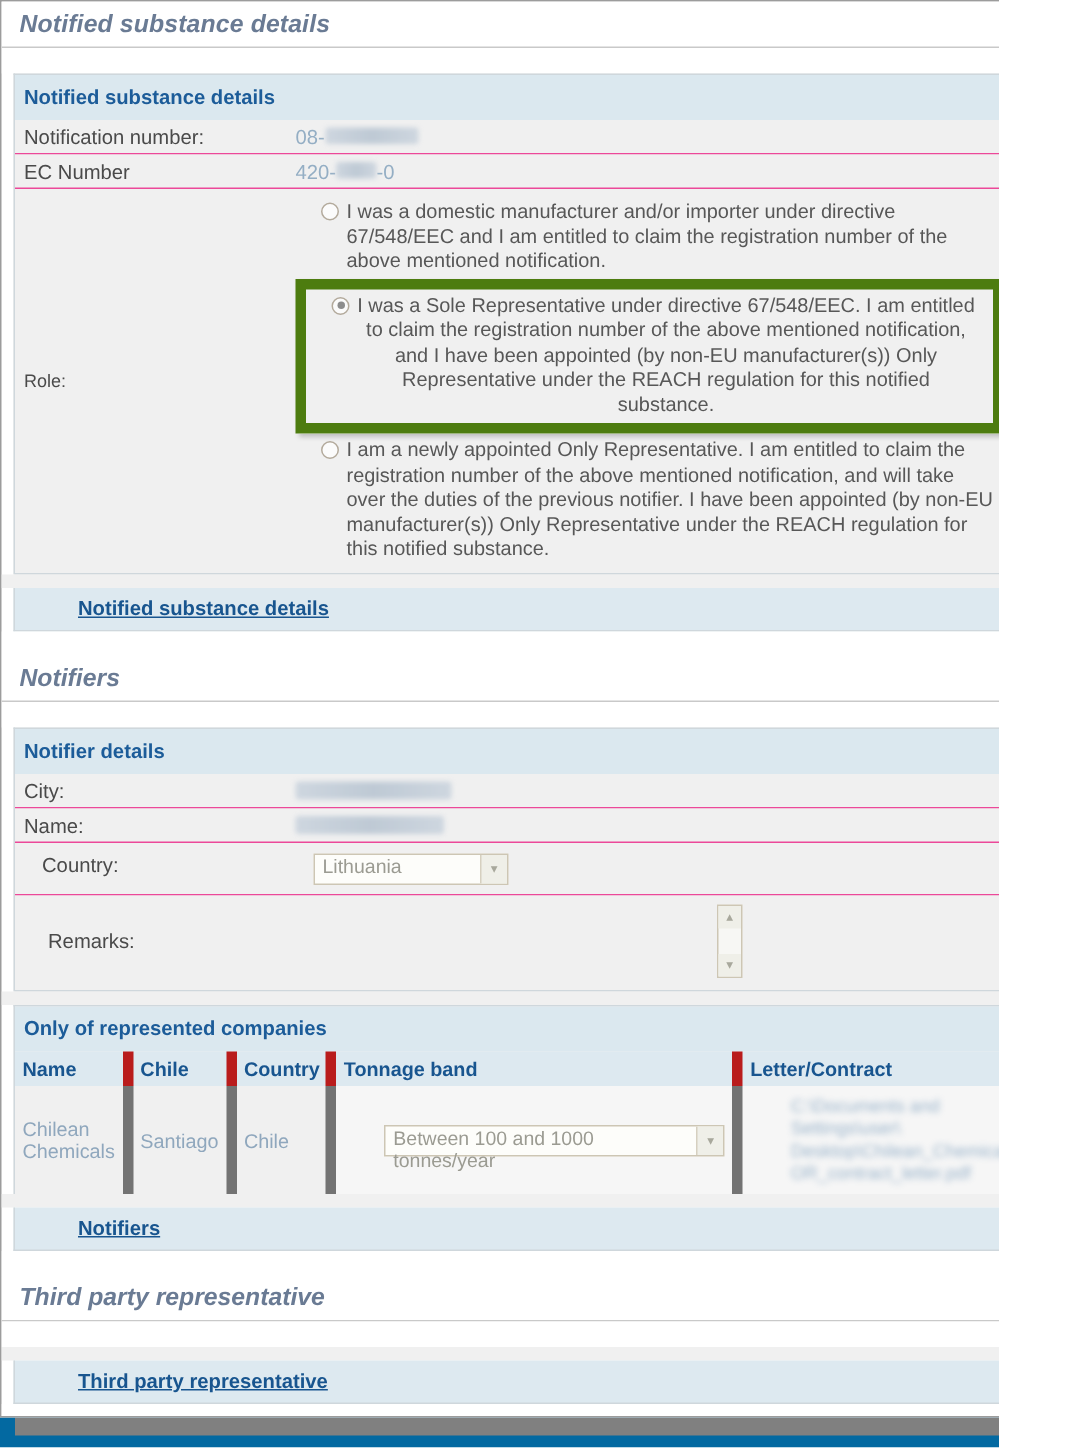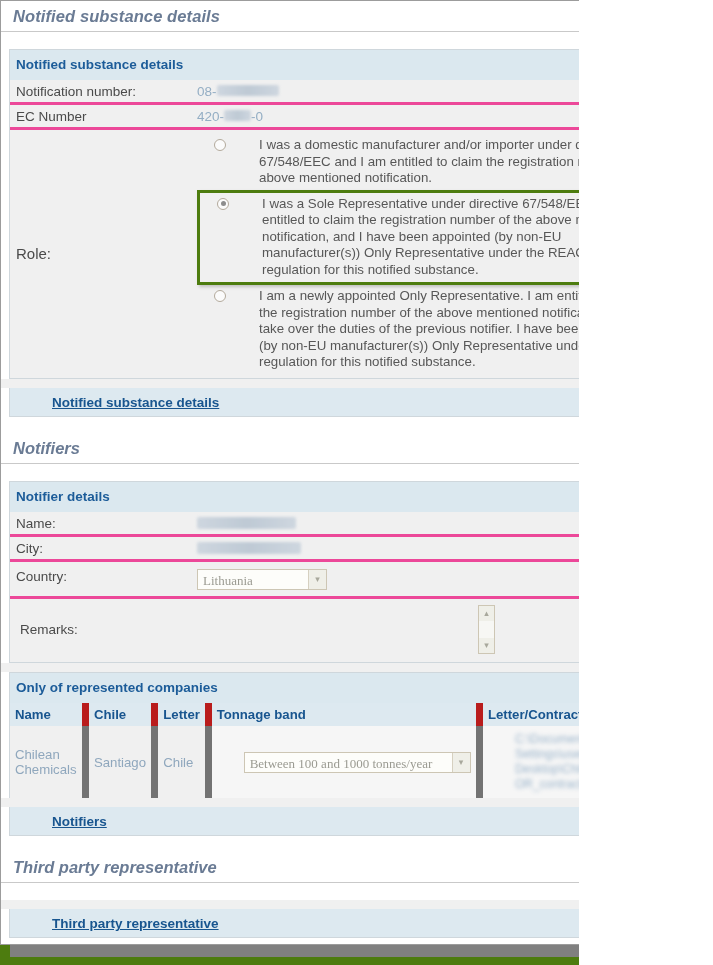--- a/index.html
+++ b/index.html
@@ -3,24 +3,24 @@
 <meta charset="utf-8">
 <style>
   html, body {
     margin: 0;
     padding: 0;
     background: #ffffff;
     font-family: "Liberation Sans", sans-serif;
   }
   #screen {
     position: relative;
-    width: 579px;
+    width: 666px;
     height: 965px;
     overflow: hidden;
-    background: #4d7c0f;
+    background: #0369a1;
   }
   
   .window {
     position: absolute;
     left: 0;
     top: 0;
     width: 691px;
     height: 945px;
     background: #ffffff;
     border: 1px solid #9c9c9c;
@@ -88,21 +88,21 @@
     color: #1c5c99;
     font-weight: bold;
     font-size: 13.5px;
     padding: 6px 10px 6px 6px;
     line-height: 1.35;
   }
 
   .row {
     display: flex;
     background: #f0f0f0;
-    border-bottom: 3px solid #ec4899;
+    border-bottom: 1px solid #ec4899;
     font-size: 13.5px;
     color: #3b3b3b;
   }
   .row:last-child { border-bottom: none; }
   .row .label {
     width: 187px;
     flex: 0 0 187px;
     padding: 4px 0 3px 6px;
     box-sizing: border-box;
     color: #4a4a4a;
@@ -128,45 +128,45 @@
   .role-row {
     display: flex;
     background: #f0f0f0;
     align-items: center;
   }
   .role-row .label {
     width: 187px;
     flex: 0 0 187px;
     padding-left: 6px;
     box-sizing: border-box;
-    font-size: 15px;
+    font-size: 12px;
     color: #4a4a4a;
   }
   .role-options {
     flex: 1;
     padding: 4px 0 4px 0;
   }
   .role-opt {
     display: flex;
     align-items: flex-start;
     font-size: 13.3px;
     color: #575757;
     line-height: 16.5px;
     padding: 3px 12px 3px 0;
-    gap: 28px;
   }
   .role-opt .text {
     padding-left: 5px;
     max-width: 432px;
   }
   .role-opt.highlight {
-    border: 3px solid #4d7c0f;
+    border: 7px solid #4d7c0f;
     box-shadow: 2px 2px 3px rgba(120,120,120,.4);
     padding: 3px 12px 4px 0;
     margin-right: 12px;
+    text-align: center;
   }
   .radio {
     width: 12px;
     height: 12px;
     flex: 0 0 12px;
     border-radius: 50%;
     border: 1px solid #b3aa9c;
     background: #fbfbfb;
     margin-top: 2px;
     margin-left: 17px;
@@ -207,29 +207,29 @@
     font-weight: bold;
     font-size: 16.5px;
     color: #6a7b94;
     padding: 5px 0 5px 12px;
     border-bottom: 1px solid #c9c9c9;
     background: #ffffff;
   }
 
   
   select.fake, .fakeselect {
-    font-family: Liberation Serif, serif;
+    font-family: Liberation Sans, sans-serif;
     font-size: 13px;
     color: #9b9b92;
     background: #fdfdfa;
     border: 1px solid #cdc6b4;
     height: 21px;
     box-sizing: border-box;
     display: inline-flex;
-    align-items: flex-end;
+    align-items: flex-start;
     padding: 0 0 0 5px;
   }
   .fakeselect .arrow {
     width: 17px;
     height: 19px;
     margin-left: auto;
     background: #efefe8;
     border-left: 1px solid #d6d0c0;
     display: flex;
     align-items: center;
@@ -243,21 +243,21 @@
   
   .remarks-row {
     display: flex;
     background: #f0f0f0;
     align-items: center;
     padding: 6px 0 7px 0;
   }
   .remarks-row .label {
     width: 187px;
     flex: 0 0 187px;
-    padding-left: 10px;
+    padding-left: 22px;
     box-sizing: border-box;
     font-size: 13.5px;
     color: #4a4a4a;
   }
   .remarks-box {
     flex: 1;
     height: 50px;
     position: relative;
   }
   .scrollbar {
@@ -405,34 +405,34 @@
 
     <div class="spacer-white"></div>
 
     <div class="section-title">Notifiers</div>
     <div class="spacer-white"></div>
 
     <div class="panel">
       <div class="panel-head">Notifier details</div>
 
       <div class="row">
+        <div class="label">City:</div>
+        <div class="value">
+          <span class="redact" style="width:104px;height:12px"></span>
+        </div>
+      </div>
+
+      <div class="row">
         <div class="label">Name:</div>
         <div class="value">
           <span class="redact" style="width:99px;height:12px"></span>
         </div>
       </div>
 
-      <div class="row">
-        <div class="label">City:</div>
-        <div class="value">
-          <span class="redact" style="width:104px;height:12px"></span>
-        </div>
-      </div>
-
-      <div class="row" style="padding:3px 0">
+      <div class="row" style="padding:3px 12px">
         <div class="label">Country:</div>
         <div class="value">
           <span class="fakeselect sel-country">
             <span>Lithuania</span>
             <span class="arrow">▾</span>
           </span>
         </div>
       </div>
 
       <div class="remarks-row panel-bottom-border">
@@ -449,21 +449,21 @@
     <div class="spacer-gray"></div>
 
     <div class="panel">
       <div class="panel-head">Only of represented companies</div>
 
       <table class="ctable">
         <thead>
           <tr>
             <th class="col-name">Name</th>
             <th class="col-city">Chile</th>
-            <th class="col-country">Letter</th>
+            <th class="col-country">Country</th>
             <th class="col-tonnage">Tonnage band</th>
             <th>Letter/Contract</th>
           </tr>
         </thead>
         <tbody>
           <tr>
             <td class="col-name">Chilean Chemicals</td>
             <td class="col-city">Santiago</td>
             <td class="col-country">Chile</td>
             <td class="col-tonnage wcell">

